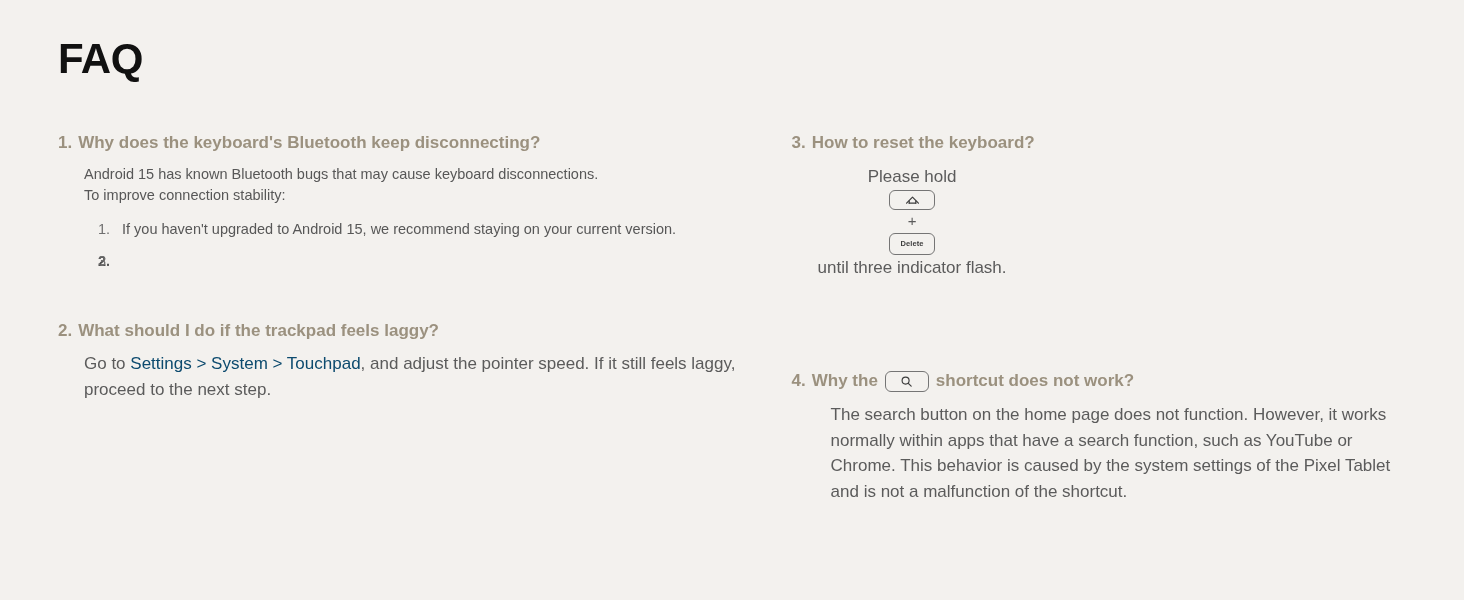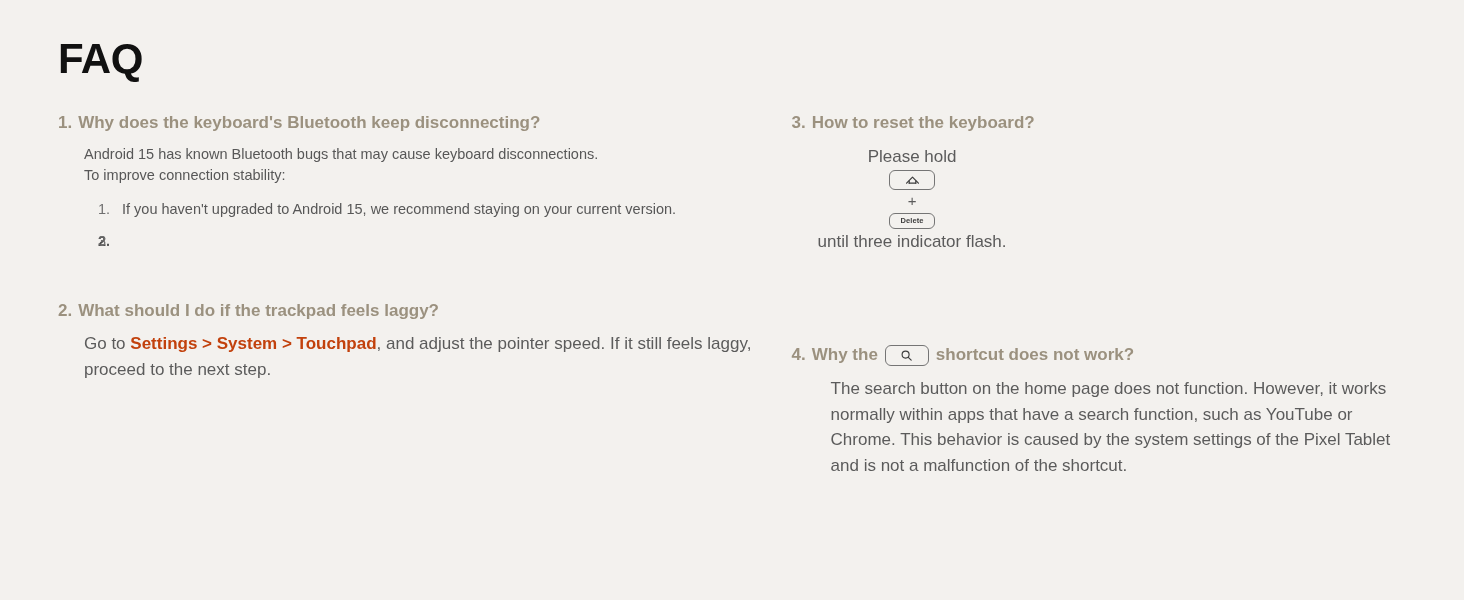--- a/index.html
+++ b/index.html
@@ -21,21 +21,21 @@
     box-sizing: border-box;
     padding: 38px 58px 0 58px;
   }
 
   .page-title {
     font-size: 42px;
     font-weight: bold;
     color: #111111;
     letter-spacing: -0.5px;
     line-height: 1;
-    margin: 0 0 32px 0;
+    margin: 0 0 52px 0;
   }
 
   .columns {
     display: flex;
     flex-direction: row;
     align-items: flex-start;
     gap: 0;
   }
   .col {
     box-sizing: border-box;
@@ -70,21 +70,21 @@
     font-size: 17px;
     line-height: 1.52;
     color: #5b5b5b;
     margin-left: 26px;
   }
   .answer-lg.tight { line-height: 1.5; margin-left: 39px; }
 
   .answer p { margin: 0; }
   .answer-lg p { margin: 0; flex-direction: column; }
 
-  strong.em { font-weight: bold; color: #c2410c; }
+  strong.em { font-weight: normal; color: #0c4a6e; }
 
   
   ol.sub {
     list-style: none;
     margin: 13px 0 0 0;
     padding: 0 0 0 14px;
     font-size: 14.5px;
     color: #575757;
   }
   ol.sub > li {
@@ -111,21 +111,21 @@
     display: inline-flex;
     align-items: center;
     justify-content: center;
     border: 1.3px solid #757575;
     border-radius: 6px;
     background: #f3f1ee;
     vertical-align: middle;
     box-sizing: border-box;
   }
   .keycap-home   { width: 46px; height: 20px; margin: 0 5px; }
-  .keycap-delete { width: 46px; height: 16px; margin: 0 5px; }
+  .keycap-delete { width: 46px; height: 22px; margin: 0 5px; }
   .keycap-search { width: 44px; height: 21px; margin: 0 7px; }
 
   .keycap-delete .kc-label {
     font-size: 7.5px;
     font-weight: bold;
     color: #3d3d3d;
     letter-spacing: 0.1px;
     line-height: 1;
   }
   .kc-plus {

